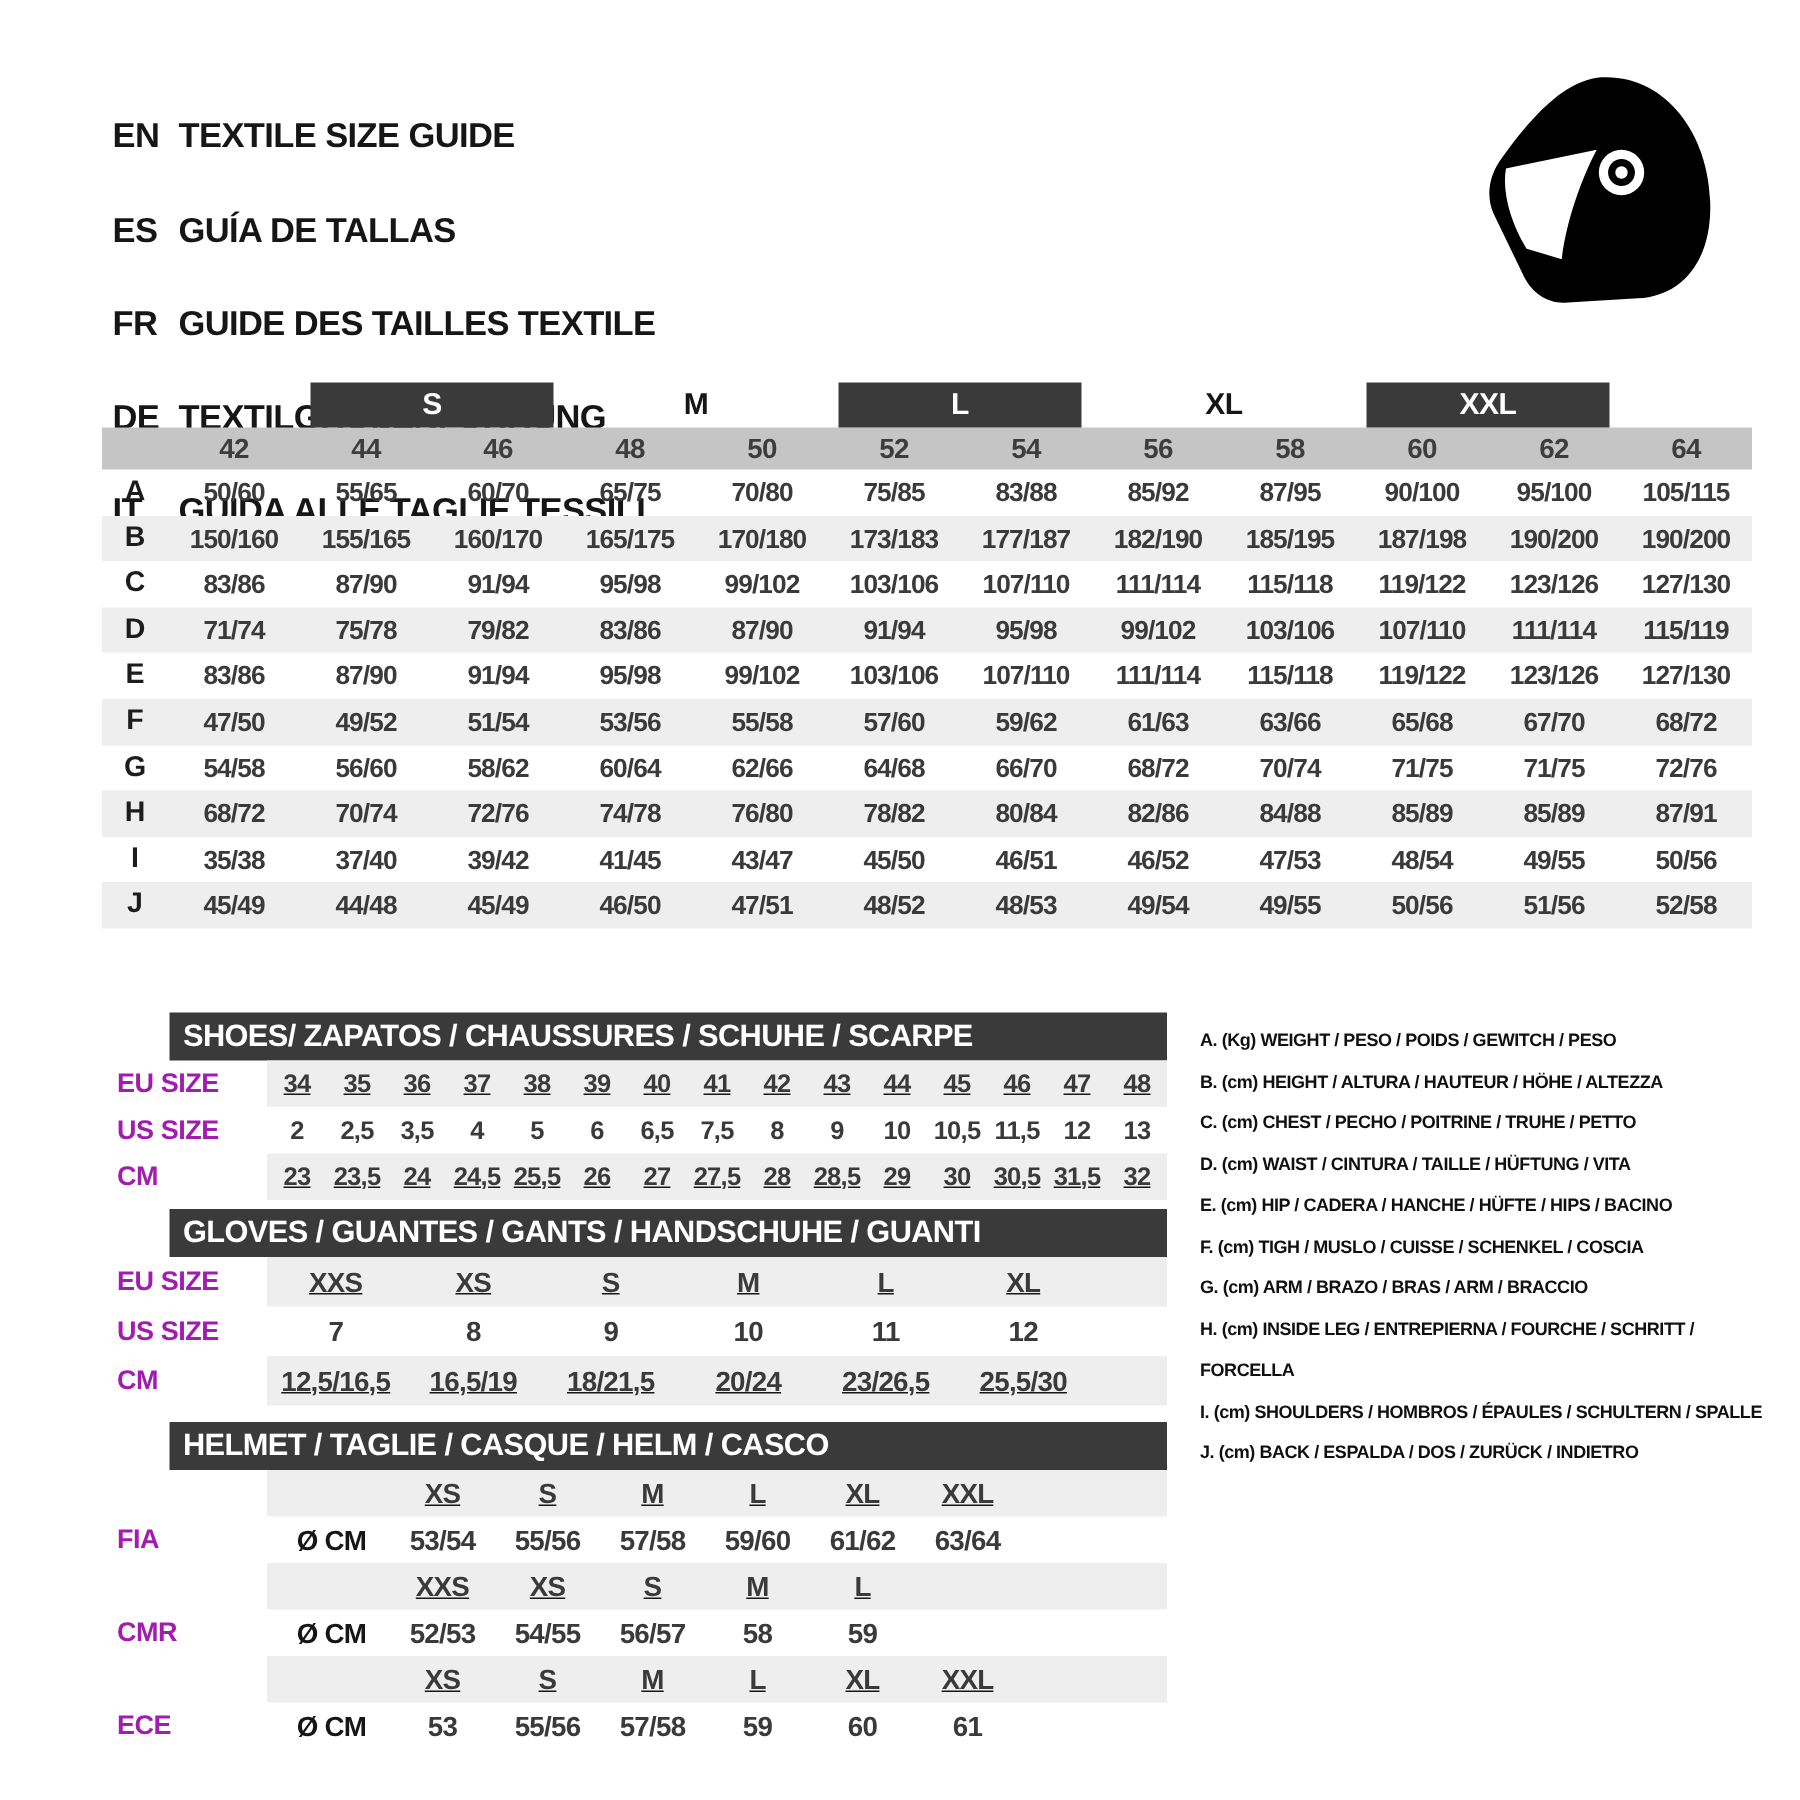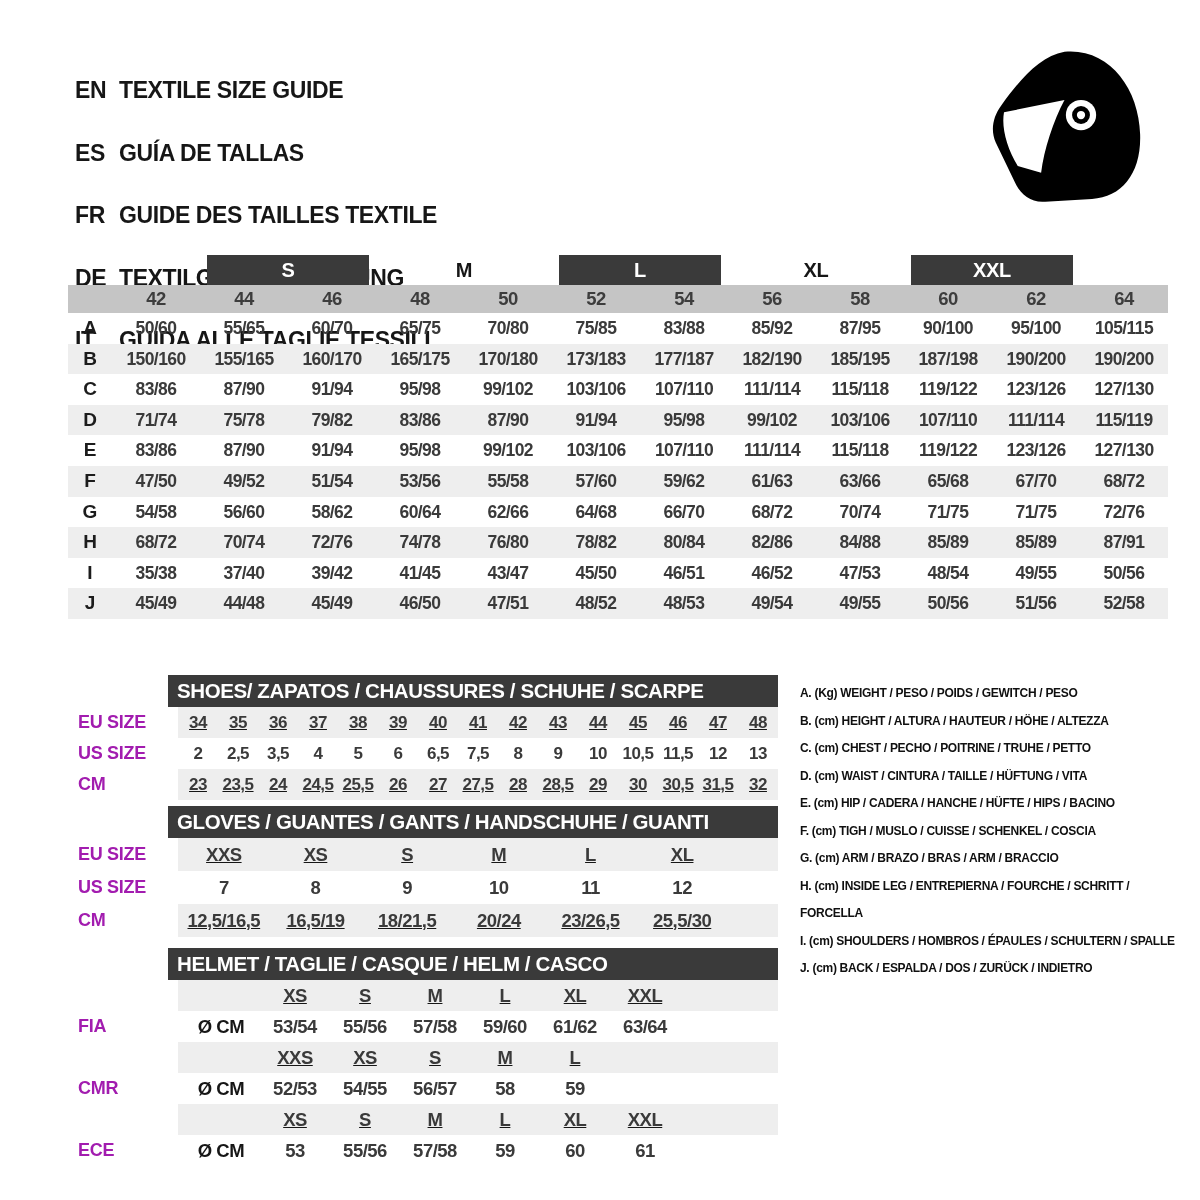--- a/index.html
+++ b/index.html
@@ -30,21 +30,21 @@
   .mt-sizes { background: var(--size-band, #c5c5c5); height: 28px; }
   .mt-sizes span { text-align: center; font-weight: 700; font-size: 18.5px; line-height: 28px;
                    color: #3d3d3d; letter-spacing: -0.5px; }
   .mt-row { height: 30.6px; }
   .mt-rows .mt-row:nth-child(even) { background: var(--row-stripe, #eeeeee); }
   .mt-letter { text-align: center; font-weight: 700; font-size: 19px; line-height: 30.6px; color: #1c1c1c; }
   .mt-cell { text-align: center; font-weight: 700; font-size: 17.5px; line-height: 30.6px;
              color: #3a3a3a; letter-spacing: -0.6px; white-space: nowrap; }
   
   .block { position: absolute; left: 68px; width: 710px; }
-  .bar { margin-left: 100px; height: 32px; background: var(--dark-bar, #3a3a3a); color: #fff;
+  .bar { margin-left: 45px; height: 32px; background: var(--dark-bar, #3a3a3a); color: #fff;
          font-weight: 700; font-size: 20.5px; line-height: 32px; padding-left: 9px;
          letter-spacing: -0.4px; box-sizing: border-box; white-space: nowrap; overflow: hidden; }
   .rowline { display: flex; align-items: stretch; }
   .h31 { height: 31px; }
   .h33 { height: 33px; }
   .side-label { width: 110px; flex: 0 0 110px; display: flex; align-items: center;
                 padding-left: 10px; box-sizing: border-box; font-weight: 700; font-size: 18px;
                 letter-spacing: -0.3px; color: #a21caf; }
   .cells { flex: 1; display: grid; align-items: center; }
   .cells span { text-align: center; font-weight: 700; color: #3a3a3a; letter-spacing: -0.5px; white-space: nowrap; }

